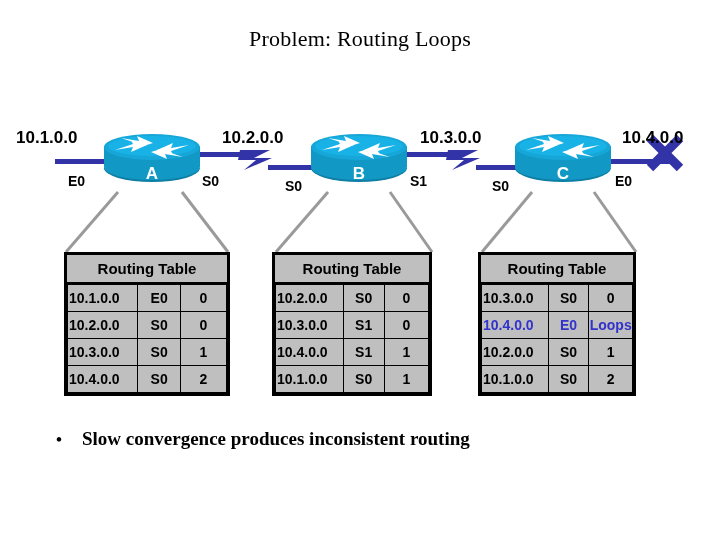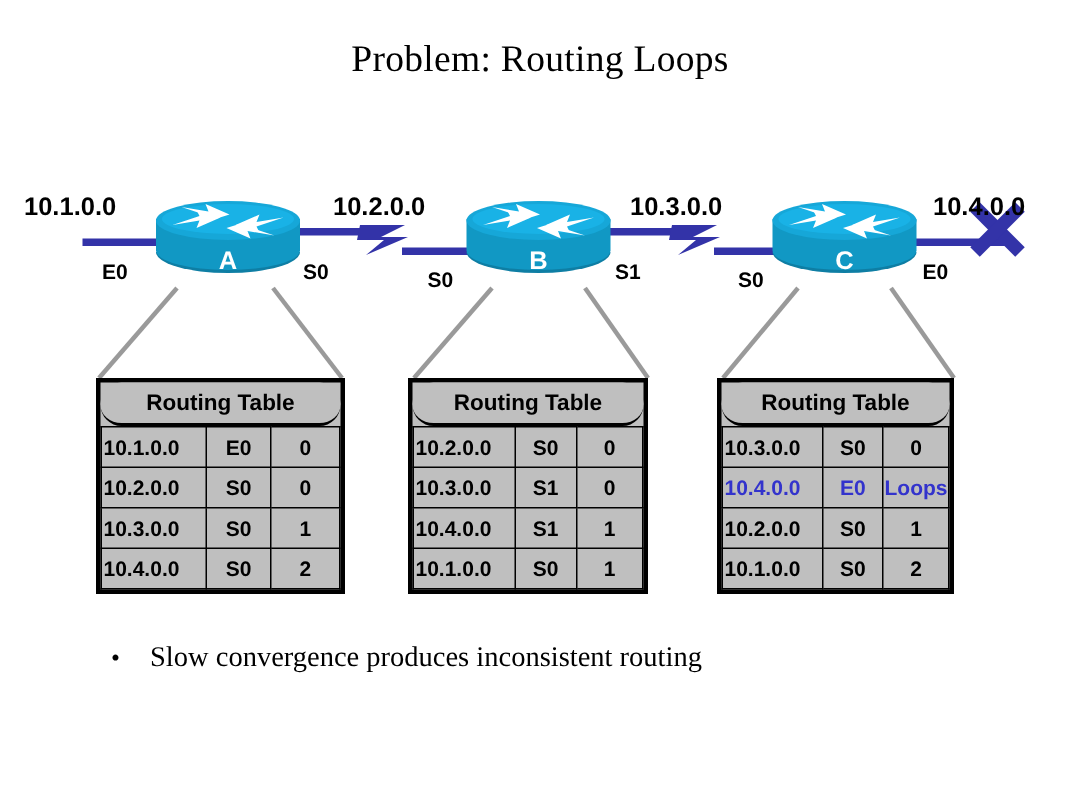--- a/index.html
+++ b/index.html
@@ -17,21 +17,21 @@
   }
 
   
   .slide-title {
     position: absolute;
     left: 0;
     top: 26px;
     width: 720px;
     text-align: center;
     font-family: "Liberation Serif", serif;
-    font-size: 25px;
+    font-size: 22px;
     color: #000000;
     letter-spacing: 0.2px;
     white-space: nowrap;
   }
 
   
   .net-label {
     position: absolute;
     font-family: "Liberation Sans", sans-serif;
     font-weight: bold;
@@ -142,21 +142,20 @@
     height: 27px;
     line-height: 27px;
     text-align: center;
     font-family: "Liberation Sans", sans-serif;
     font-weight: bold;
     font-size: 15px;
     color: #000000;
     border-bottom: 2px solid #000000;
     background: #bfbfbf;
     overflow: hidden;
-    border-radius: 14px;
   }
   .rt table {
     border-collapse: collapse;
     width: 100%;
     table-layout: fixed;
   }
   .rt td {
     border: 1px solid #000000;
     height: 26px;
     background: #bfbfbf;
@@ -170,27 +169,28 @@
     padding: 0;
   }
   .rt td.c-net   { width: 44%; text-align: left; padding-left: 1px; }
   .rt td.c-if    { width: 27%; }
   .rt td.c-met   { width: 29%; }
   .rt tr.down td { color: #3333CC; }
 
   
   .bullet-row {
     position: absolute;
-    left: 74px;
+    left: 56px;
     top: 428px;
     width: 600px;
     font-family: "Liberation Serif", serif;
     font-size: 19px;
     color: #000000;
     white-space: nowrap;
+    font-weight: bold;
   }
   .bullet-row .dot {
     display: inline-block;
     width: 26px;
     text-align: left;
     font-size: 17px;
   }
 </style>
 </head>
 <body>

